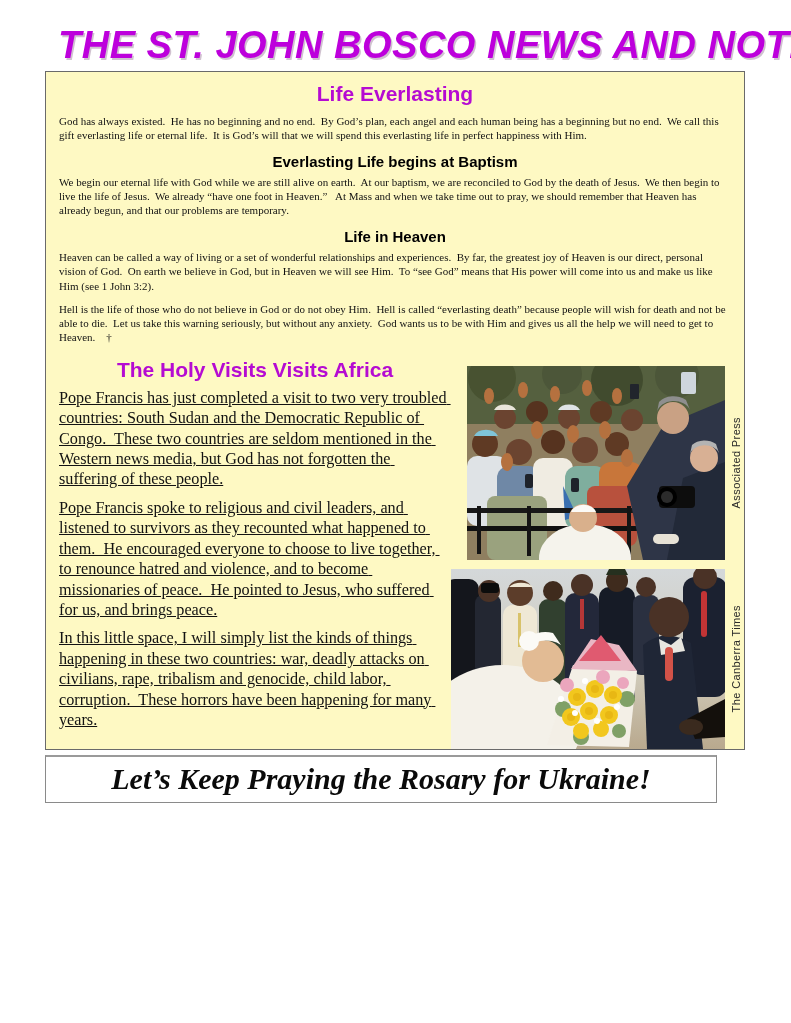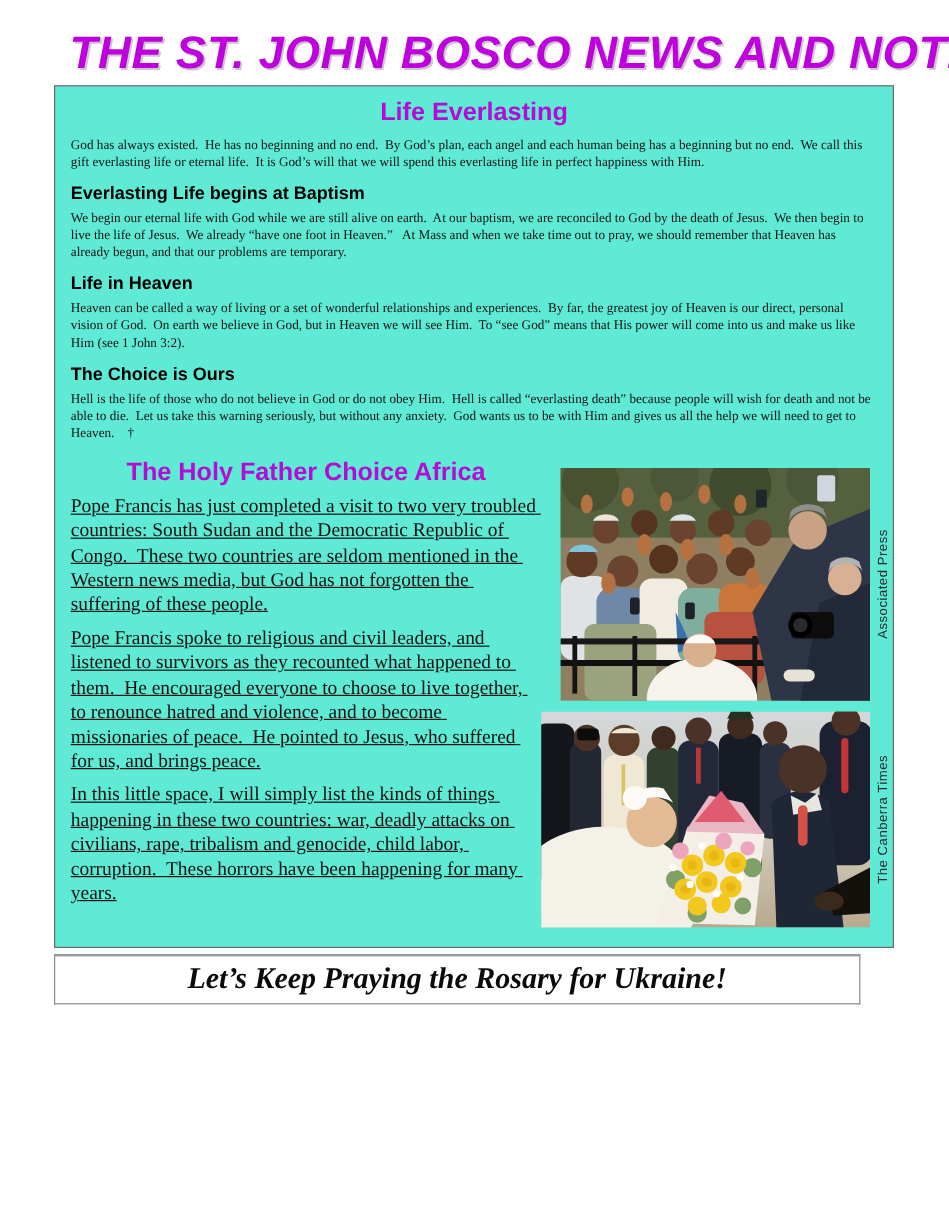--- a/index.html
+++ b/index.html
@@ -8,77 +8,76 @@
     font-family:"Liberation Serif", serif; color:#121212;
   }
   .page-title {
     margin:24px 0 4px 0; padding-left:58px; text-align:center;
     font-family:"Liberation Sans", sans-serif; font-weight:bold; font-style:italic;
     font-size:38px; letter-spacing:0.5px; color:#bd00dc; white-space:nowrap;
     text-shadow:1.5px 1.5px 0 rgba(150,120,150,0.45);
   }
   .main-box {
     width:672px; margin-left:45px; border:1.5px solid #6a6a6a;
-    padding:4px 13px 16px 13px; background:#5eead4;
+    padding:4px 13px 0 13px; background:#fef9c3;
   }
   .h-art {
     font-family:"Liberation Sans", sans-serif; font-weight:bold;
     font-size:21px; color:#b50bd2; margin:6px 0 8px 0; text-align:center;
   }
   .p-body {
     font-size:11px; line-height:1.28; margin:0 0 9px 0; white-space:pre-wrap;
   }
   .h-sub {
     font-family:"Liberation Sans", sans-serif; font-weight:bold; color:#000;
-    font-size:15px; margin:11px 0 5px 0;
+    font-size:15px; margin:11px 0 5px 0;text-align:center;
   }
   .sec2 { display:flex; margin-top:14px; }
   .sec2-left { width:392px; flex:0 0 392px; }
   .sec2-left .h-art { margin:0 0 6px 0; }
   .p-body2 { font-size:16.2px; line-height:1.26; margin:0 0 8px 0; white-space:pre-wrap;text-decoration:underline; }
   .sec2-right { flex:1; padding-top:8px; }
   .photo-row { display:flex; align-items:center; }
   .photo-row.first { margin-left:16px; margin-bottom:9px; }
   .photo-frame { font-size:0; line-height:0; }
   .credit {
     writing-mode:vertical-rl; transform:rotate(180deg);
     font-family:"Liberation Sans", sans-serif; font-size:11px; color:#2a2a2a;
     letter-spacing:0.4px; margin-left:5px; white-space:nowrap;
   }
   .banner {
     width:670px; margin:5px 0 0 45px; border:1.2px solid #8a8a8a;
     border-top:2px solid #9a9a9a; text-align:center; padding:5px 0 6px 0;
     font-family:"Liberation Serif", serif; font-weight:bold; font-style:italic;
-    font-size:25px; color:#0a0a0a;
+    font-size:30px; color:#0a0a0a;
   }
 </style>
 </head>
 <body>
 
 <div class="page-title">THE ST. JOHN BOSCO NEWS AND NOTES</div>
 
 <div class="main-box">
 
   <div>
     <div class="h-art">Life Everlasting</div>
     <p class="p-body">God has always existed.  He has no beginning and no end.  By God’s plan, each angel and each human being has a beginning but no end.  We call this gift everlasting life or eternal life.  It is God’s will that we will spend this everlasting life in perfect happiness with Him.</p>
 
     <div class="h-sub">Everlasting Life begins at Baptism</div>
     <p class="p-body">We begin our eternal life with God while we are still alive on earth.  At our baptism, we are reconciled to God by the death of Jesus.  We then begin to live the life of Jesus.  We already “have one foot in Heaven.”   At Mass and when we take time out to pray, we should remember that Heaven has already begun, and that our problems are temporary.</p>
 
     <div class="h-sub">Life in Heaven</div>
     <p class="p-body">Heaven can be called a way of living or a set of wonderful relationships and experiences.  By far, the greatest joy of Heaven is our direct, personal vision of God.  On earth we believe in God, but in Heaven we will see Him.  To “see God” means that His power will come into us and make us like Him (see 1 John 3:2).</p>
 
-    <div class="h-sub">The Choice is Ours</div>
     <p class="p-body">Hell is the life of those who do not believe in God or do not obey Him.  Hell is called “everlasting death” because people will wish for death and not be able to die.  Let us take this warning seriously, but without any anxiety.  God wants us to be with Him and gives us all the help we will need to get to Heaven.    †</p>
   </div>
 
   <div class="sec2">
     <div class="sec2-left">
-      <div class="h-art">The Holy Father Choice Africa</div>
+      <div class="h-art">The Holy Visits Visits Africa</div>
       <p class="p-body2">Pope Francis has just completed a visit to two very troubled countries: South Sudan and the Democratic Republic of Congo.  These two countries are seldom mentioned in the Western news media, but God has not forgotten the suffering of these people.</p>
       <p class="p-body2">Pope Francis spoke to religious and civil leaders, and listened to survivors as they recounted what happened to them.  He encouraged everyone to choose to live together, to renounce hatred and violence, and to become missionaries of peace.  He pointed to Jesus, who suffered for us, and brings peace.</p>
       <p class="p-body2">In this little space, I will simply list the kinds of things happening in these two countries: war, deadly attacks on civilians, rape, tribalism and genocide, child labor, corruption.  These horrors have been happening for many years.</p>
     </div>
 
     <div class="sec2-right">
 
       <div class="photo-row first">
         <div class="photo-frame">
           <svg width="258" height="194" viewBox="0 0 258 194">

